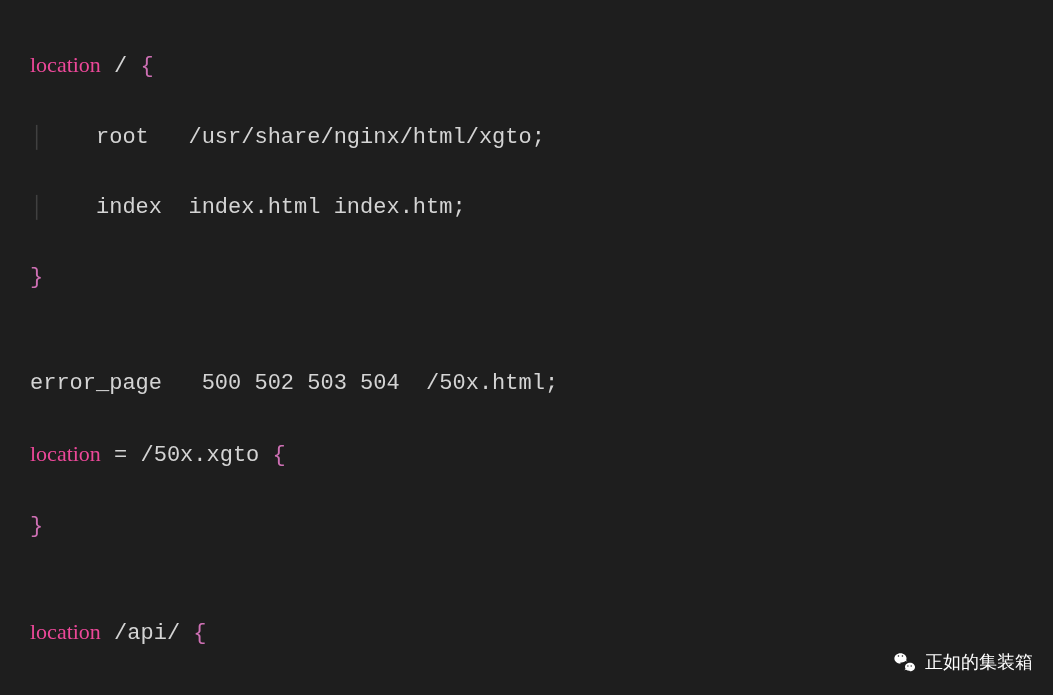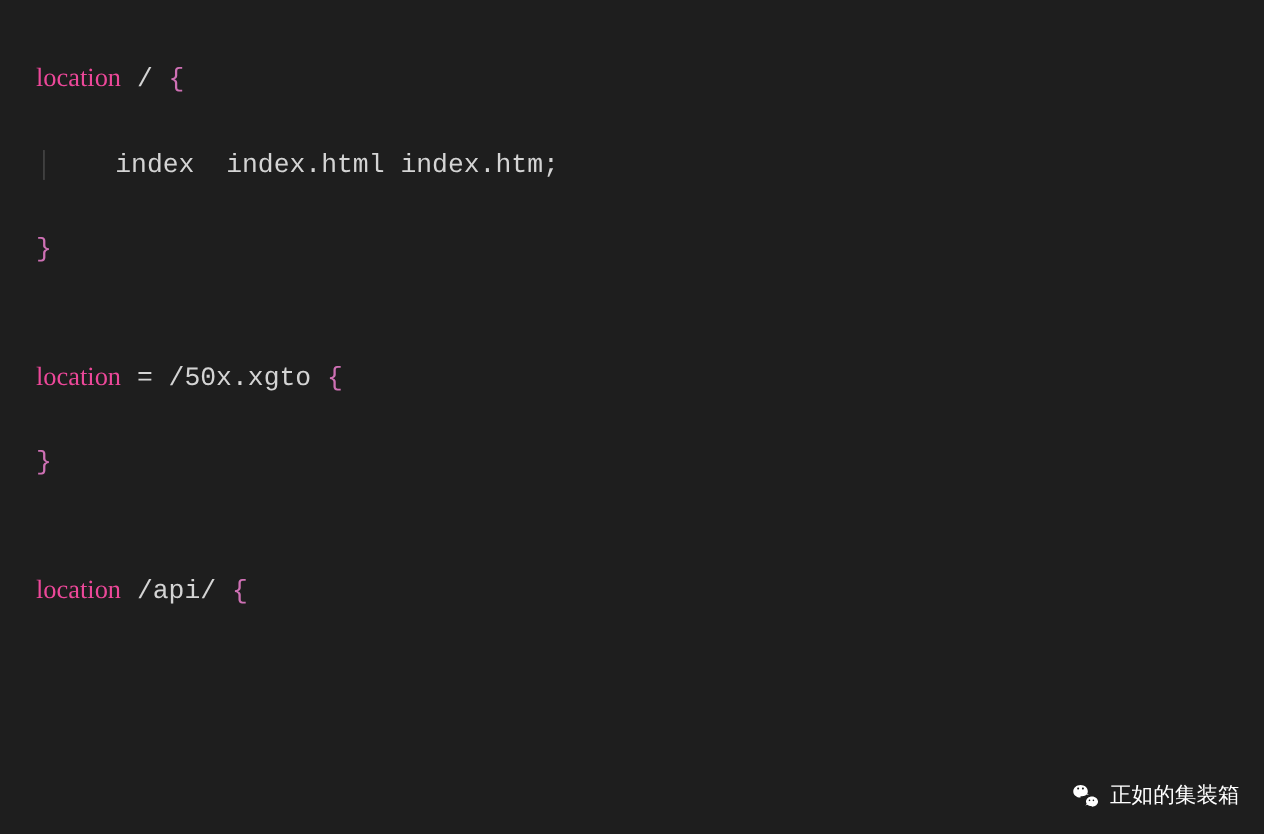--- a/index.html
+++ b/index.html
@@ -33,21 +33,21 @@
       color: #ce70b4;
     }
     .indent-guide {
       color: #404040;
     }
     .watermark {
       position: absolute;
       bottom: 18px;
       right: 20px;
       display: flex;
-      align-items: flex-end;
+      align-items: flex-start;
       gap: 6px;
       color: #ffffff;
       font-size: 18px;
       font-family: 'Microsoft YaHei', sans-serif;
     }
     .watermark-icon {
       width: 28px;
       height: 28px;
       position: relative;
     }
@@ -60,23 +60,25 @@
     }
     .empty-line {
       height: 35px;
     }
   </style>
 </head>
 <body>
 
 <div class="code">
 <span class="line"><span class="keyword">location</span><span class="text"> / </span><span class="brace">{</span></span>
+<span class="line"><span class="indent-guide">│</span><span class="text">    </span><span class="text">root</span><span class="text">   </span><span class="text">/usr/share/nginx/html/xgto</span><span class="text">;</span></span>
 <span class="line"><span class="indent-guide">│</span><span class="text">    </span><span class="text">index</span><span class="text">  </span><span class="text">index.html index.htm</span><span class="text">;</span></span>
 <span class="line"><span class="brace">}</span></span>
 <span class="empty-line"></span>
+<span class="line"><span class="text">error_page</span><span class="text">   </span><span class="text">500 502 503 504  /50x.html</span><span class="text">;</span></span>
 <span class="line"><span class="keyword">location</span><span class="text"> = </span><span class="text">/50x.xgto </span><span class="brace">{</span></span>
 <span class="line"><span class="brace">}</span></span>
 <span class="empty-line"></span>
 <span class="line"><span class="keyword">location</span><span class="text"> /api/ </span><span class="brace">{</span></span>
 
 
 
 
 
 

